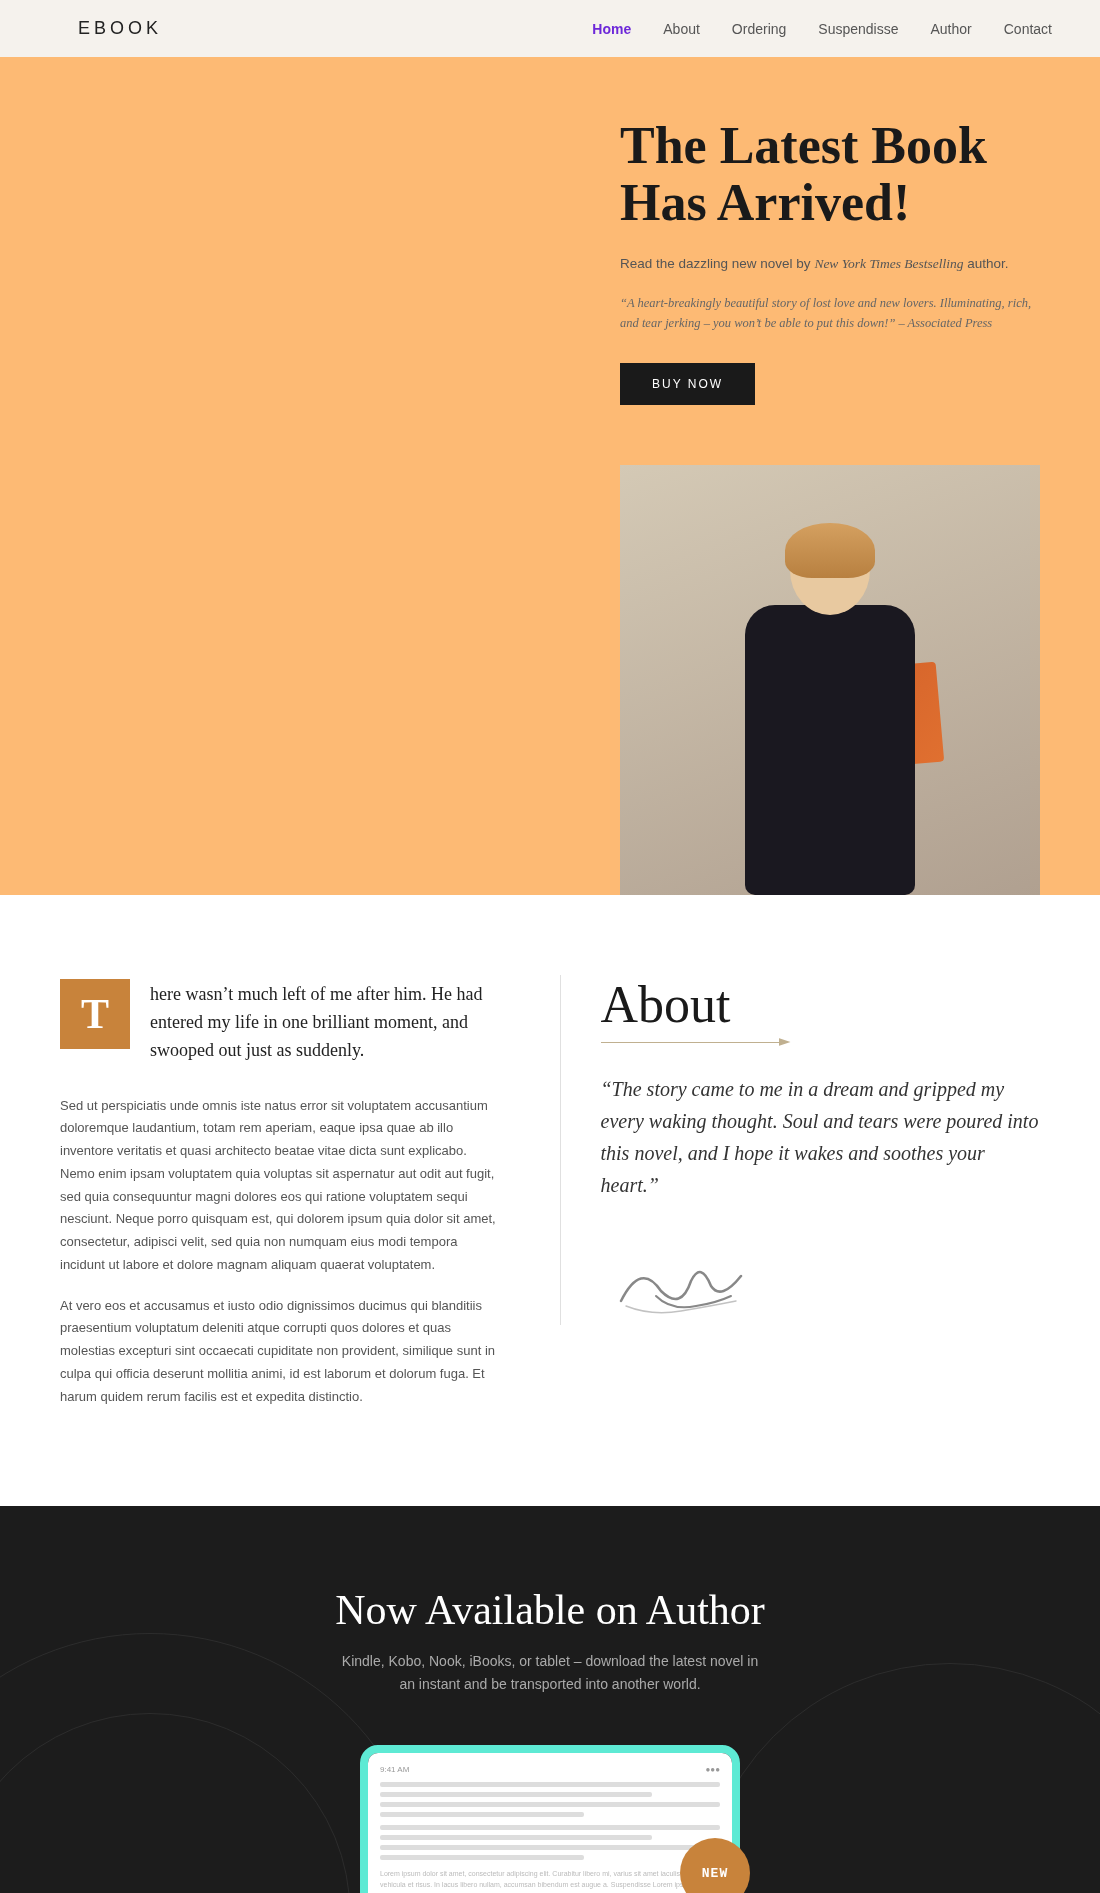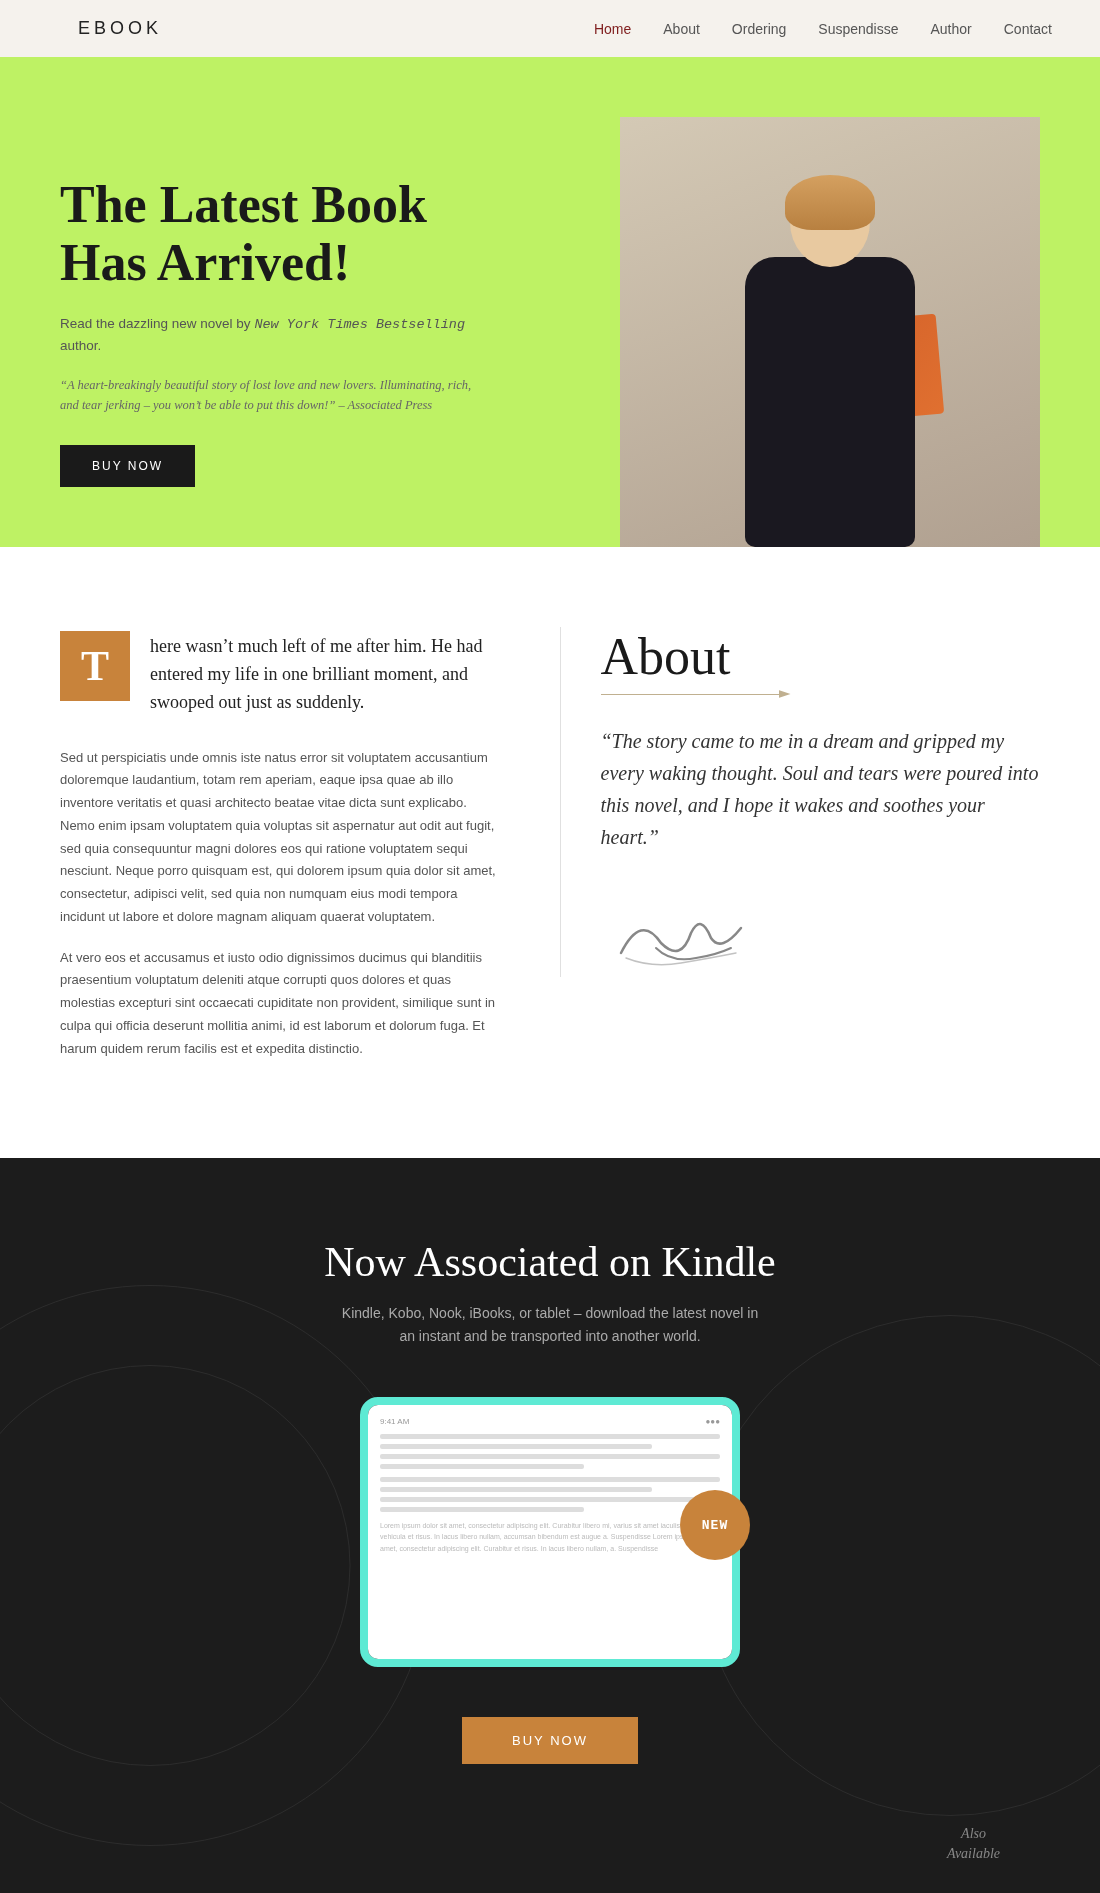--- a/index.html
+++ b/index.html
@@ -6,32 +6,32 @@
     body { font-family: Georgia, 'Times New Roman', serif; color: #222; background: #fff; width: 1100px; margin: 0 auto; }
 
     
     nav {
       display: flex; align-items: center; justify-content: space-between;
       padding: 18px 48px; background: #f5f2ed; position: relative; z-index: 10;
     }
     .nav-logo { font-family: 'Trebuchet MS', sans-serif; font-size: 18px; letter-spacing: 4px; font-weight: 400; color: #222; margin-left: 30px; }
     .nav-links { display: flex; gap: 32px; list-style: none; }
     .nav-links a { text-decoration: none; color: #555; font-family: 'Trebuchet MS', sans-serif; font-size: 14px; }
-    .nav-links a.active { color: #7f1d1d; }
+    .nav-links a.active { color: #6d28d9; font-weight: bold; }
 
     
     .hero {
-      background: #bef264;
+      background: #fdba74;
       display: flex; align-items: flex-end; justify-content: space-between;
-      padding: 60px 60px 0 60px; min-height: 480px; overflow: hidden; position: relative;
+      padding: 60px 60px 0 60px; min-height: 480px; overflow: hidden; position: relative; flex-direction: column;
     }
     .hero-left { max-width: 420px; padding-bottom: 60px; position: relative; z-index: 2; }
     .hero-title { font-size: 52px; line-height: 1.1; font-weight: 700; color: #1a1a1a; margin-bottom: 22px; }
     .hero-subtitle { font-size: 13.5px; color: #555; margin-bottom: 18px; font-family: 'Trebuchet MS', sans-serif; line-height: 1.6; }
-    .hero-subtitle em { font-style: italic; font-family: Liberation Mono, monospace; }
+    .hero-subtitle em { font-style: italic; font-family: Liberation Serif, serif; }
     .hero-quote { font-size: 12.5px; color: #666; font-style: italic; margin-bottom: 30px; line-height: 1.6; font-family: Georgia, serif; }
     .btn-buynow {
       background: #1a1a1a; color: #fff; border: none; padding: 14px 32px;
       font-family: 'Trebuchet MS', sans-serif; font-size: 12px; letter-spacing: 2px;
       cursor: pointer; text-transform: uppercase;
     }
     .hero-right { flex: 1; display: flex; justify-content: flex-end; align-items: flex-end; position: relative; }
     .hero-person {
       width: 420px; height: 430px; background: linear-gradient(160deg, #d8cfc0 0%, #b8a89a 100%);
       border-radius: 0; position: relative; overflow: hidden; flex-shrink: 0;
@@ -192,21 +192,21 @@
 </section>
 
 <section class="section-kindle" style="position:relative;overflow:hidden;">
   
   <svg style="position:absolute;left:0;top:0;width:100%;height:100%;pointer-events:none;opacity:0.15;" viewBox="0 0 1100 700">
     <circle cx="150" cy="350" r="280" fill="none" stroke="#888" stroke-width="1"></circle>
     <circle cx="150" cy="350" r="200" fill="none" stroke="#888" stroke-width="1"></circle>
     <circle cx="950" cy="350" r="250" fill="none" stroke="#888" stroke-width="1"></circle>
   </svg>
 
-  <h2 class="kindle-title">Now Associated on Kindle</h2>
+  <h2 class="kindle-title">Now Available on Author</h2>
   <p class="kindle-subtitle">Kindle, Kobo, Nook, iBooks, or tablet – download the latest novel in an instant and be transported into another world.</p>
 
   
   <div class="tablet-wrapper">
     <div class="tablet">
       <div class="tablet-screen">
 
         <div style="display:flex;justify-content:space-between;margin-bottom:8px;">
           <div style="font-size:8px;color:#999;font-family:sans-serif;">9:41 AM</div>
           <div style="font-size:8px;color:#999;font-family:sans-serif;">●●●</div>

